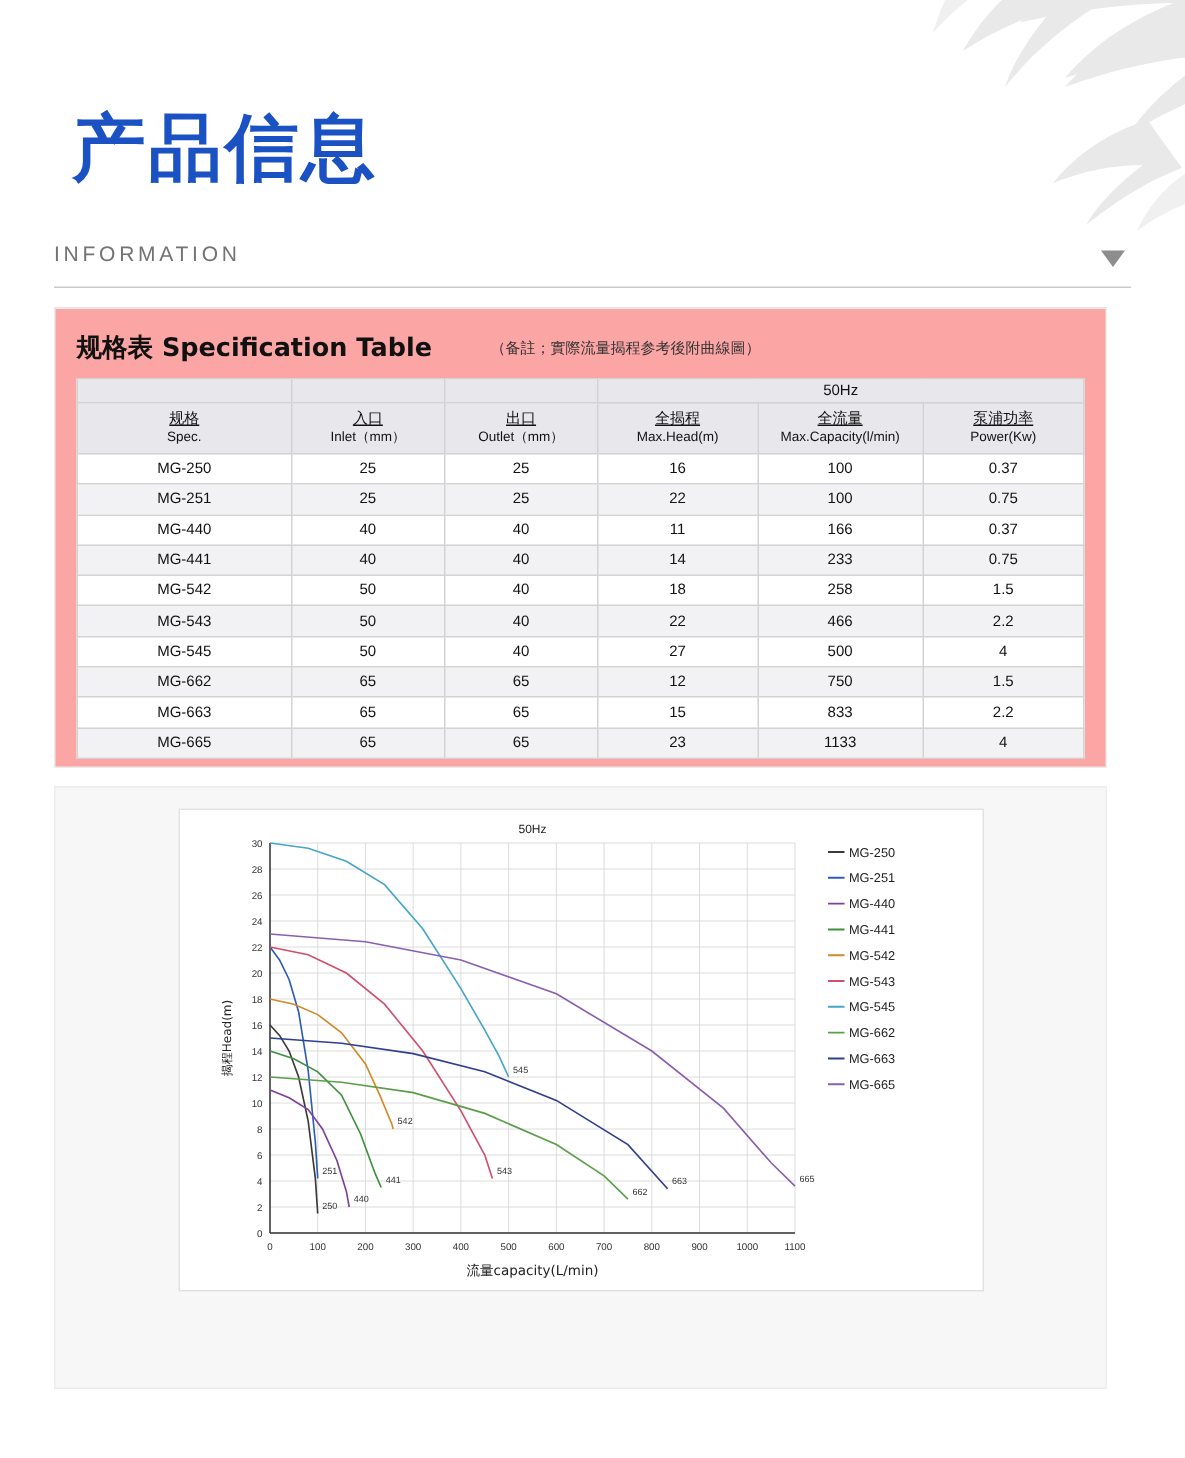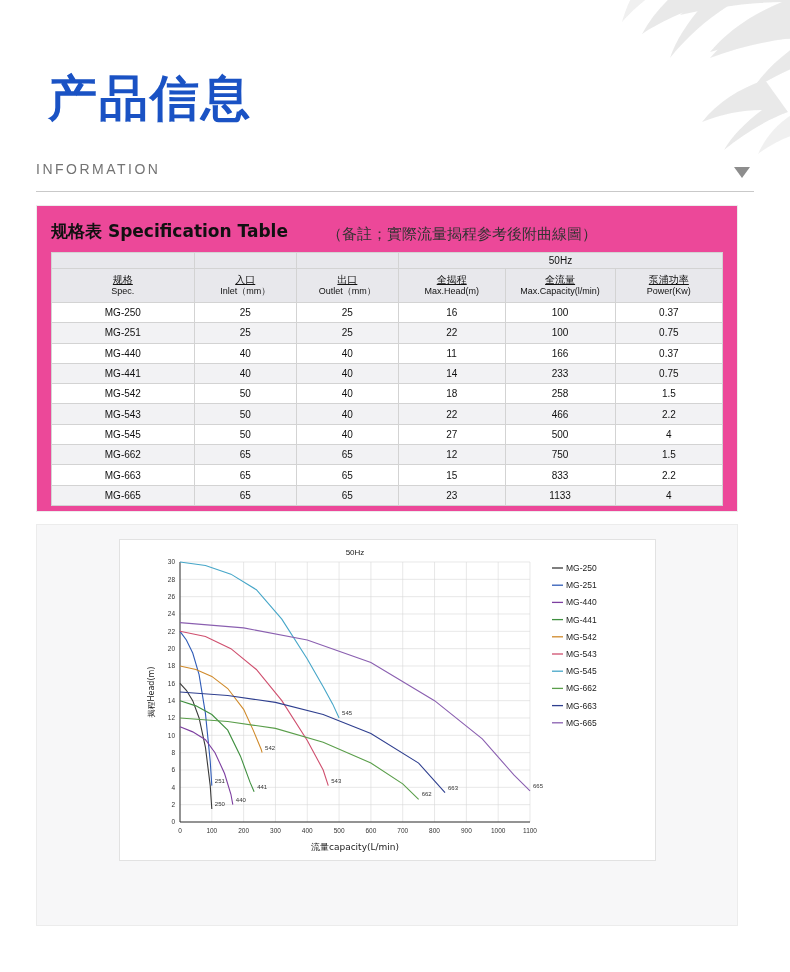--- a/index.html
+++ b/index.html
@@ -65,41 +65,41 @@
     border-top: 11px solid #8d8d8d;
   }
 
   
   .spec-card {
     position: absolute;
     left: 36px;
     top: 205px;
     width: 700px;
     height: 305px;
-    background: #ec4899;
+    background: #fca5a5;
     border: 1px solid #ececec;
   }
   .spec-head {
     position: relative;
     height: 44px;
   }
   .spec-title {
     position: absolute;
     left: 14px;
     top: 14px;
     font-size: 17px;
     font-weight: bold;
     color: #111;
     font-family: "DejaVu Sans", "Liberation Sans", sans-serif;
   }
   .spec-note {
     position: absolute;
     left: 290px;
     top: 19px;
-    font-size: 15px;
+    font-size: 10px;
     color: #333;
     font-family: "DejaVu Sans", "Liberation Sans", sans-serif;
   }
   .spec-remark {
     position: absolute;
     left: 486px;
     top: 13px;
     width: 210px;
     font-size: 9px;
     line-height: 1.35;

